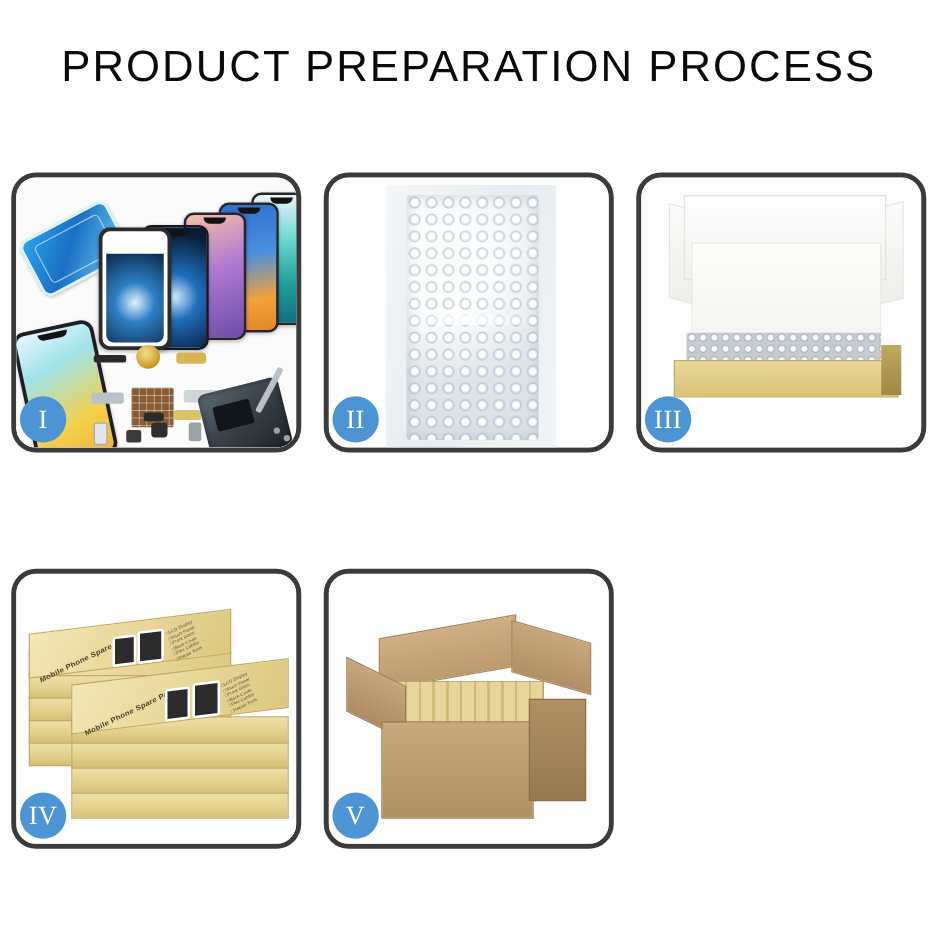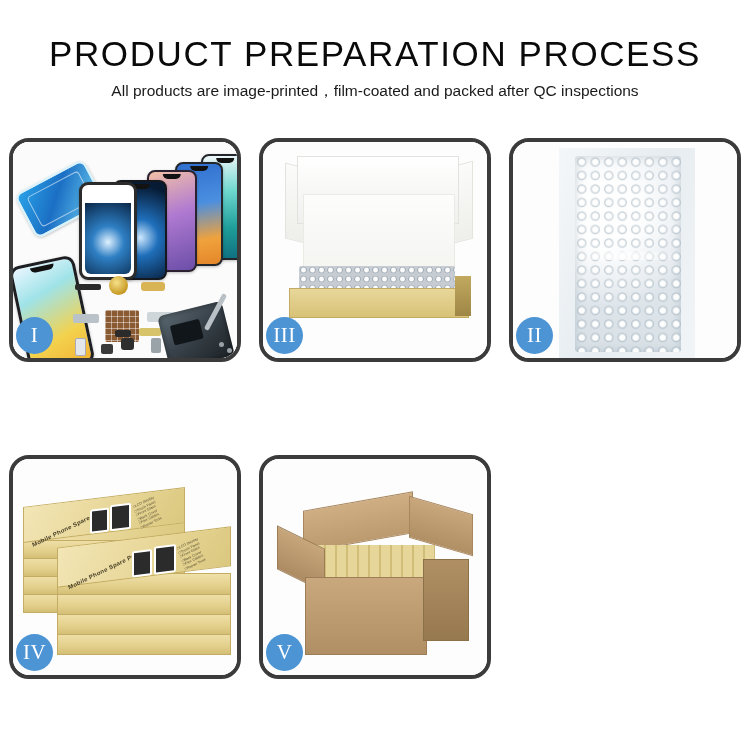--- a/index.html
+++ b/index.html
@@ -353,21 +353,20 @@
     background: rgba(235,240,243,0.55);
     border-radius: 10px;
     z-index:-1;
   }
 </style>
 </head>
 <body>
 
 <div class="header">
   <div class="page-title">PRODUCT PREPARATION PROCESS</div>
-  <div class="page-subtitle">All products are image-printed，film-coated and packed after QC inspections</div>
 </div>
 
 <div class="panel-grid">
 
   <div class="panel">
     <div class="panel-stage">
       <div class="p1-bg"></div>
       <div class="phone ph-protector"></div>
       <div class="phone ph-teal">
           <span class="notch"></span>
@@ -400,40 +399,40 @@
       <div class="part pt-board"></div>
       <div class="part pt-tool"></div>
       <div class="part pt-screw1"></div>
       <div class="part pt-screw2"></div>
     </div>
     <div class="badge">I</div>
   </div>
 
   <div class="panel">
     <div class="panel-stage">
+      <div class="p2-sheet"></div>
+      <div class="p2-pouch">
+        <div class="p2-bubbles"></div>
+        <div class="p2-gloss"></div>
+      </div>
+    </div>
+    <div class="badge">II</div>
+  </div>
+
+  <div class="panel">
+    <div class="panel-stage">
       <div class="p3-flapL"></div>
       <div class="p3-flapR"></div>
       <div class="p3-lidback"></div>
       <div class="p3-liner"></div>
       <div class="p3-bubbles"></div>
       <div class="p3-front"></div>
       <div class="p3-side"></div>
     </div>
     <div class="badge">III</div>
-  </div>
-
-  <div class="panel">
-    <div class="panel-stage">
-      <div class="p2-sheet"></div>
-      <div class="p2-pouch">
-        <div class="p2-bubbles"></div>
-        <div class="p2-gloss"></div>
-      </div>
-    </div>
-    <div class="badge">II</div>
   </div>
 
   <div class="panel">
     <div class="panel-stage">
       <div class="stack">
         <div class="kbox" style="left:2px; top:118px; width:160px; height:18px;"></div>
         <div class="kbox" style="left:2px; top:100px; width:160px; height:18px;"></div>
         <div class="kbox" style="left:2px; top:82px; width:160px; height:18px;"></div>
         <div class="kbox" style="left:2px; top:64px; width:160px; height:18px;"></div>
         <div class="kbox" style="left:2px; top:46px; width:160px; height:18px;">

